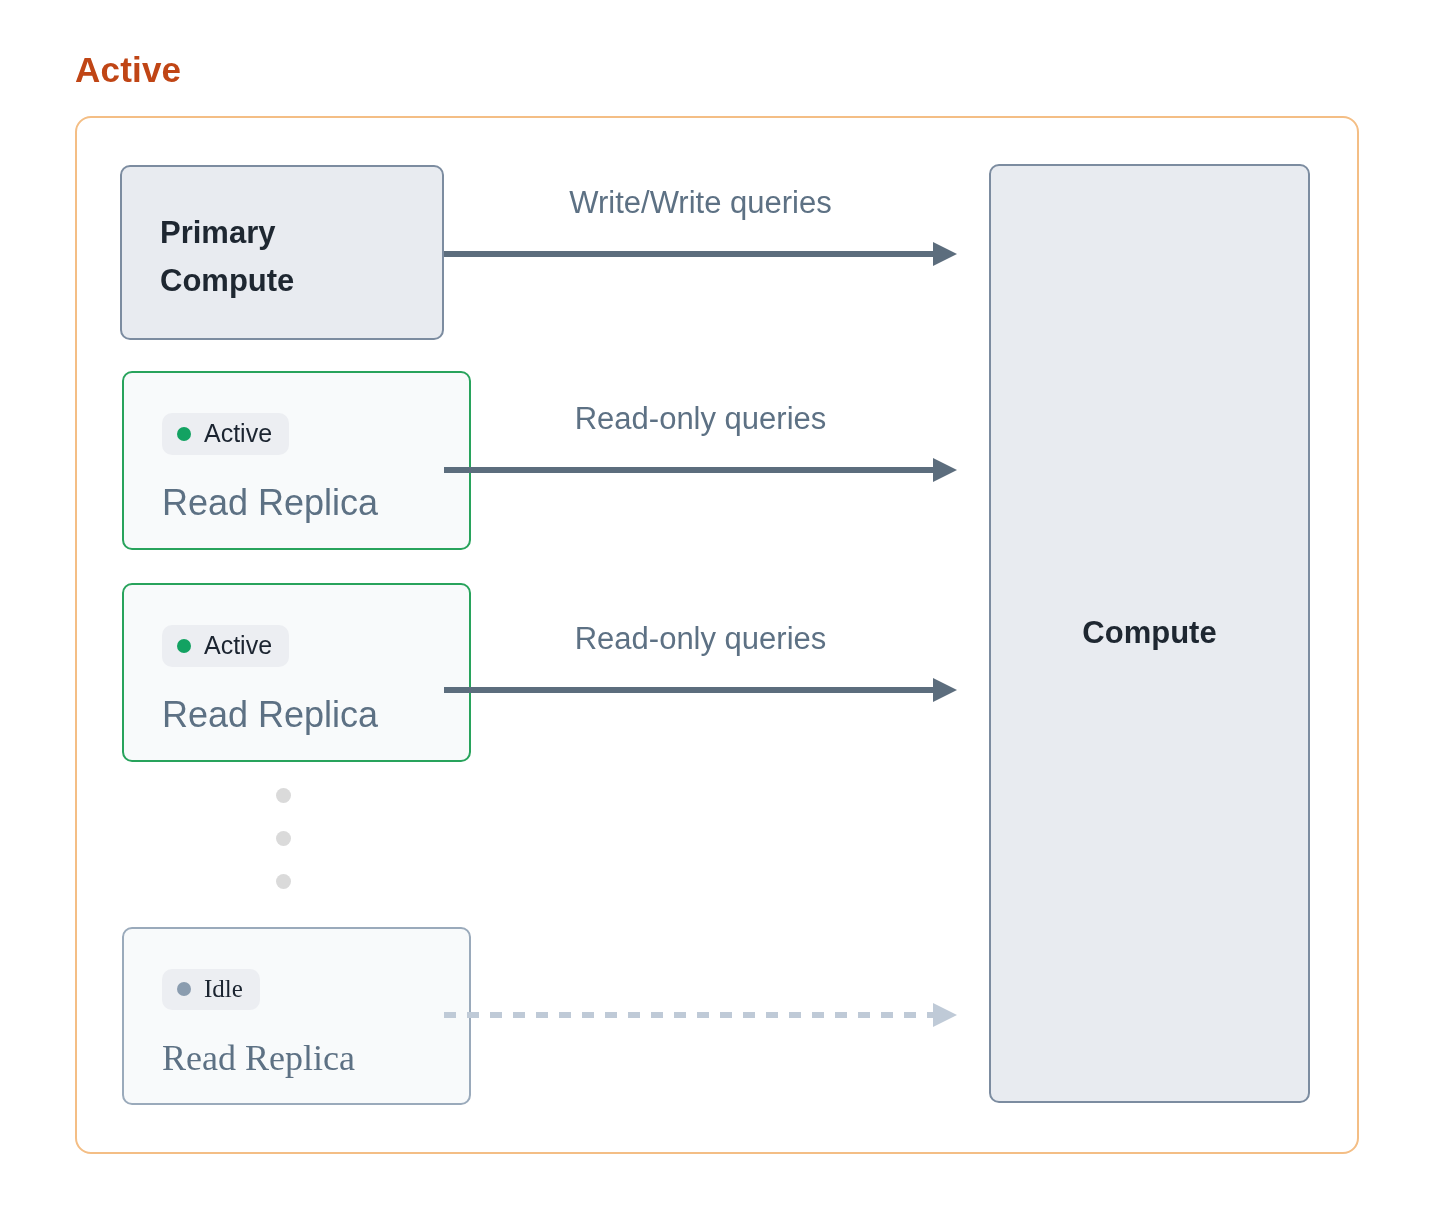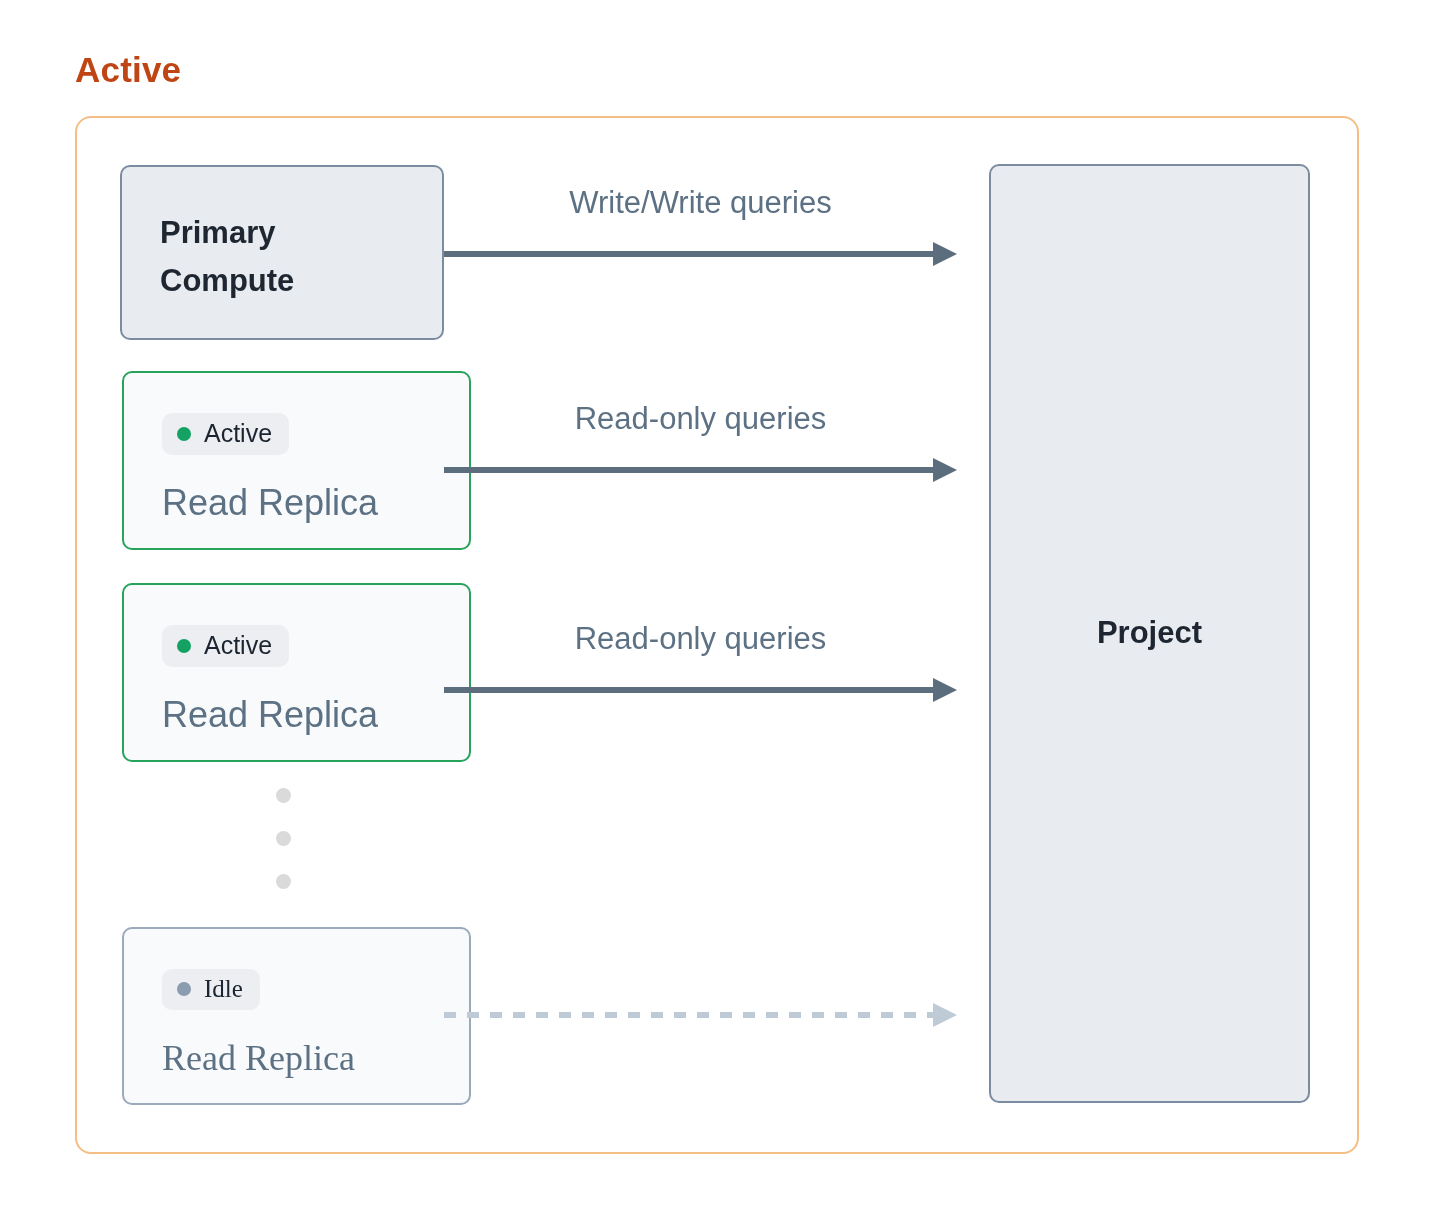--- a/index.html
+++ b/index.html
@@ -133,21 +133,21 @@
 
     <div class="node node-replica idle replica-idle">
       <div class="badge">
         <span class="dot dot-idle"></span>
         <span>Idle</span>
       </div>
       <div class="node-sub">Read Replica</div>
     </div>
 
     <div class="node node-solid node-storage">
-      <div class="node-heading">Project</div>
+      <div class="node-heading">Compute</div>
     </div>
 
     <div class="arrow arrow-1">
       <div class="label">Write/Write queries</div>
       <div class="line"></div>
       <div class="head"></div>
     </div>
 
     <div class="arrow arrow-2">
       <div class="label">Read-only queries</div>

